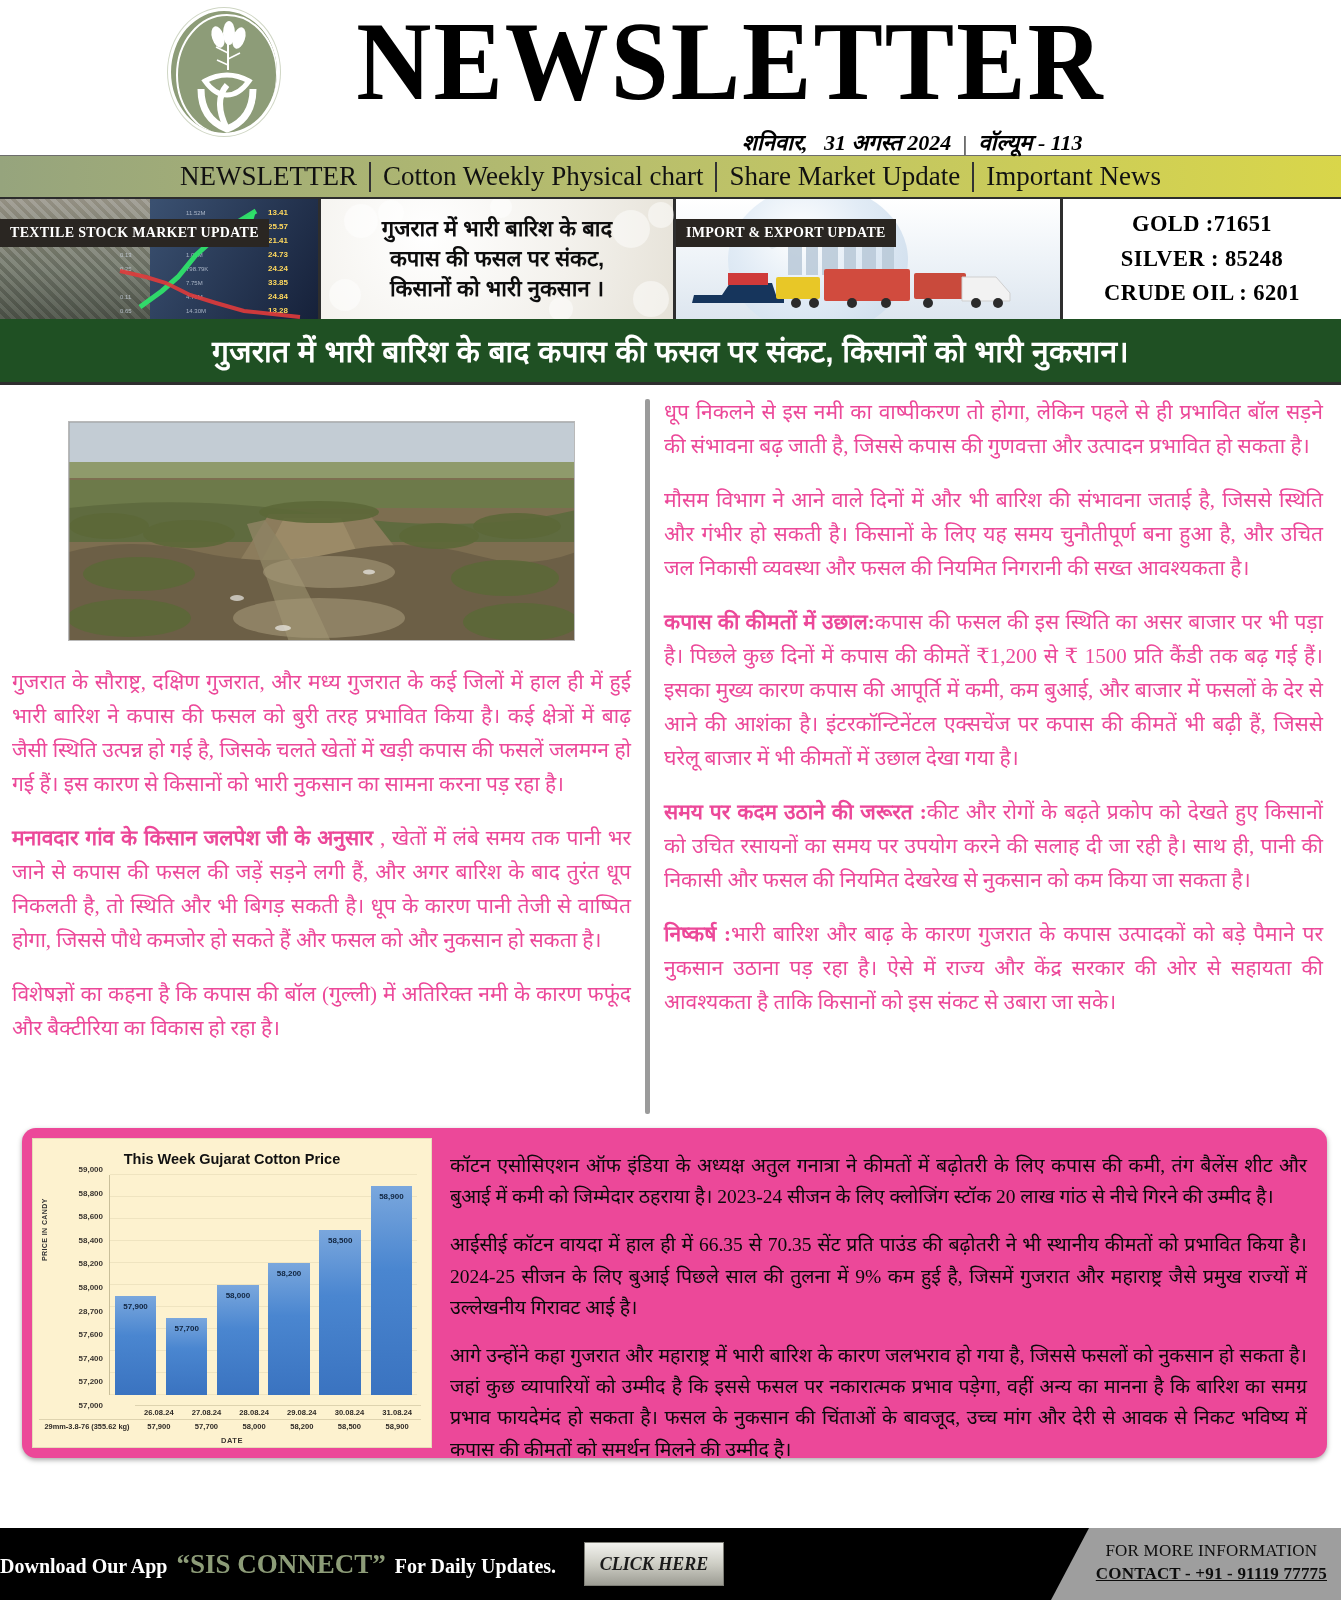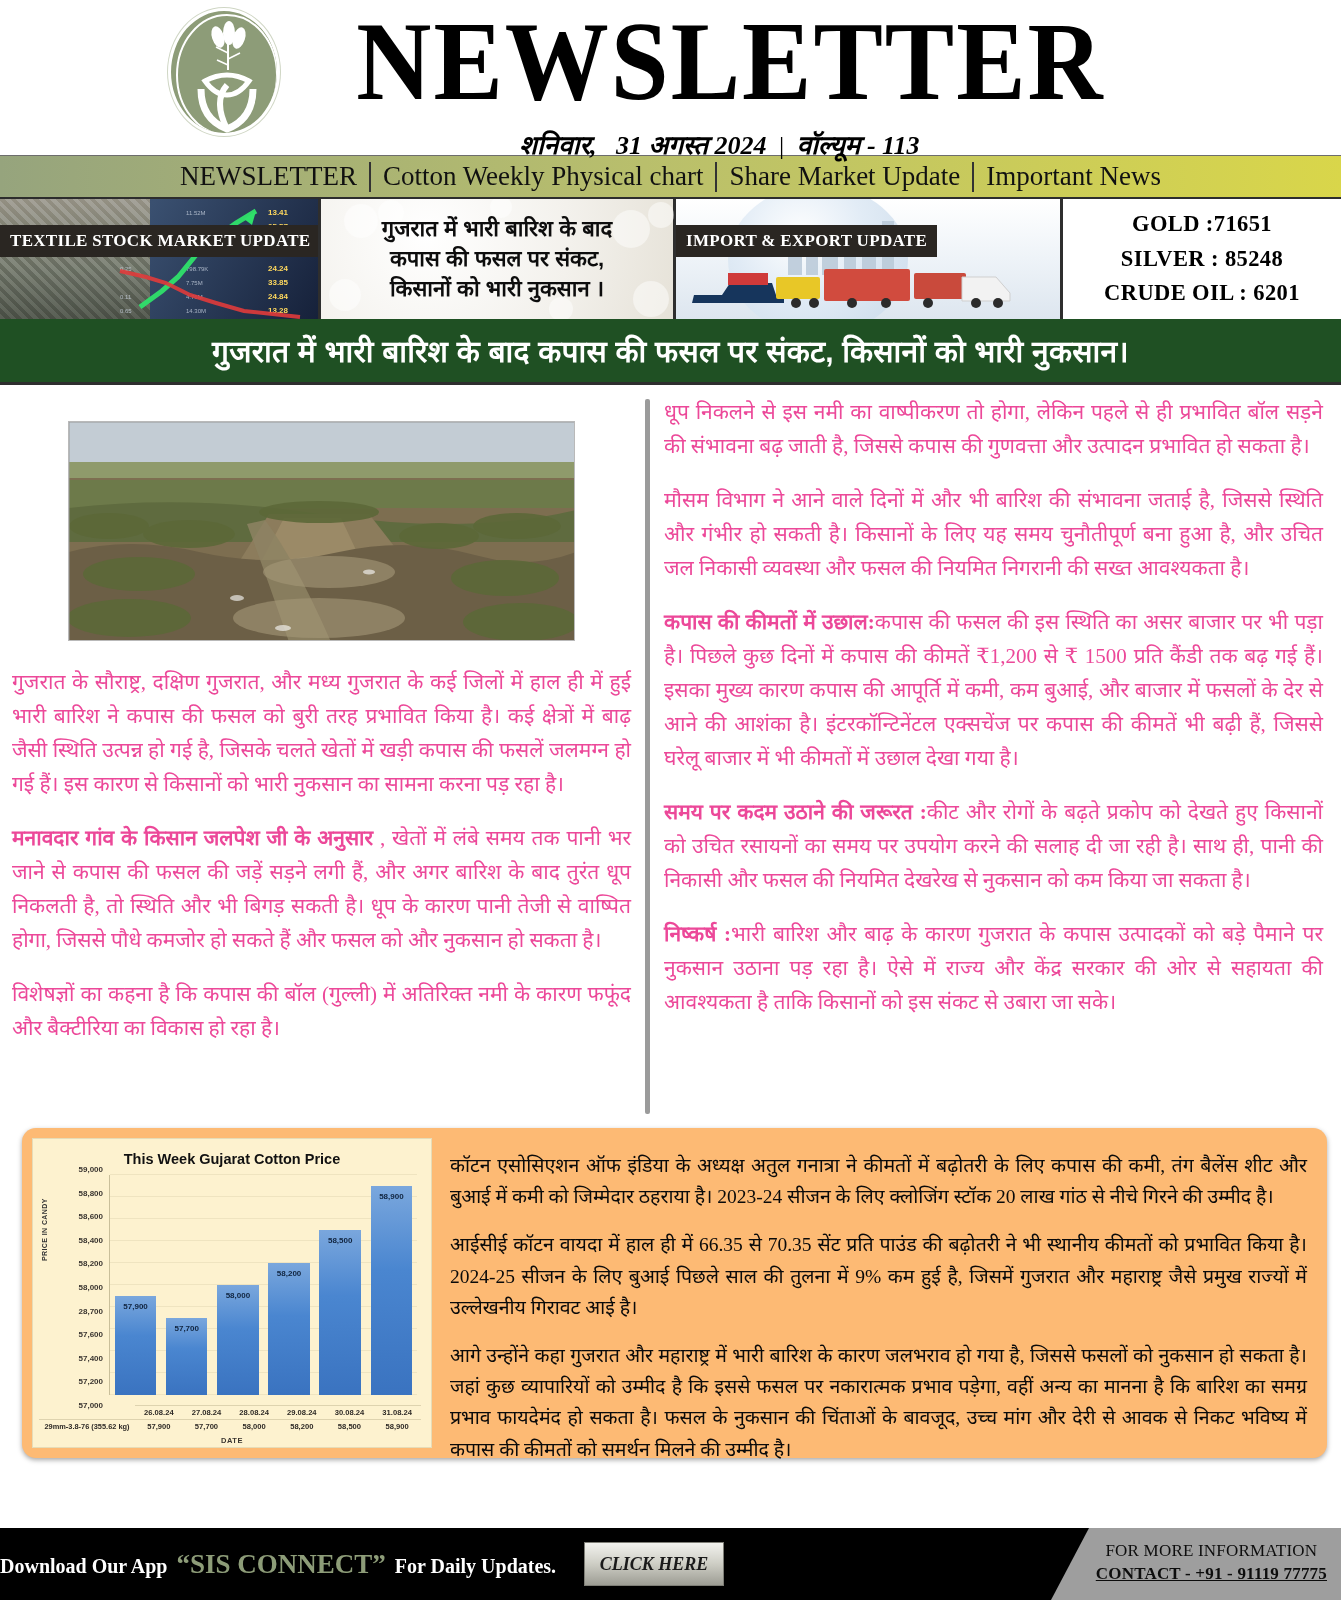--- a/index.html
+++ b/index.html
@@ -43,25 +43,26 @@
     font-weight: 700;
     letter-spacing: 2px;
     line-height: 1.02;
     color: #000;
     white-space: nowrap;
     transform: scaleY(1.08);
     transform-origin: top center;
   }
   .nl-date {
     margin-top: 16px;
-    font-size: 26px;
+    font-size: 22px;
     font-weight: 700;
     font-style: italic;
     color: #000;
     white-space: nowrap;
+    text-align: right;
     padding-right: 22px;
   }
   .nl-date .sep { padding: 0 6px; font-style: normal; font-weight: 400; }
 
   
   .navstrip {
     height: 44px;
     background: linear-gradient(90deg, #96a47d 0%, #b9bf6c 48%, #d9d64a 100%);
     display: flex;
     align-items: center;
@@ -88,23 +89,23 @@
   }
   .bn-textile .fabric {
     position:absolute; left:0; top:0; width:150px; height:120px;
     background: repeating-linear-gradient(45deg,#8a8d86 0 4px,#6f7269 4px 8px),
                 linear-gradient(180deg,#a8a199 0%, #7b7c74 60%, #55574f 100%);
     background-blend-mode: overlay;
     opacity: .92;
   }
   .bn-textile .chartlines { position:absolute; left:0; top:0; }
   .bn-label {
-    position: absolute; left: 0; top: 26px;
+    position: absolute; left: 0; top: 20px;
     background: #2a2622; color: #fff;
-    font-size: 17px; font-weight: 700; letter-spacing: .3px;
+    font-size: 14px; font-weight: 700; letter-spacing: .3px;
     padding: 6px 10px; white-space: nowrap;
   }
   .bn-head {
     width: 358px; height: 120px;
     position: relative;
     border-left: 3px solid #2e2e2e;
     border-right: 3px solid #2e2e2e;
     background: radial-gradient(circle at 30% 30%, #ffffff 0%, #f3f1ec 55%, #e6e2d8 100%);
     display: flex; flex-direction: column; align-items: center; justify-content: center;
     padding: 2px 6px;
@@ -183,21 +184,21 @@
     margin-bottom: 20px;
     font-family: "Liberation Serif", "DejaVu Serif", serif;
   }
   .col-left .p:first-of-type { margin-top: 24px; }
   .p b { font-weight: 700; }
 
   
   .panel {
     margin: 8px 14px 0 22px;
     height: 330px;
-    background: #fdba74;
+    background: #ec4899;
     border-radius: 14px;
     box-shadow: 0 2px 5px rgba(0,0,0,.35);
     display: flex;
     padding: 10px;
     position: relative;
   }
   .chart-card {
     width: 400px; height: 310px;
     background: #fdf2cf;
     border: 1px solid #e6dcb8;

